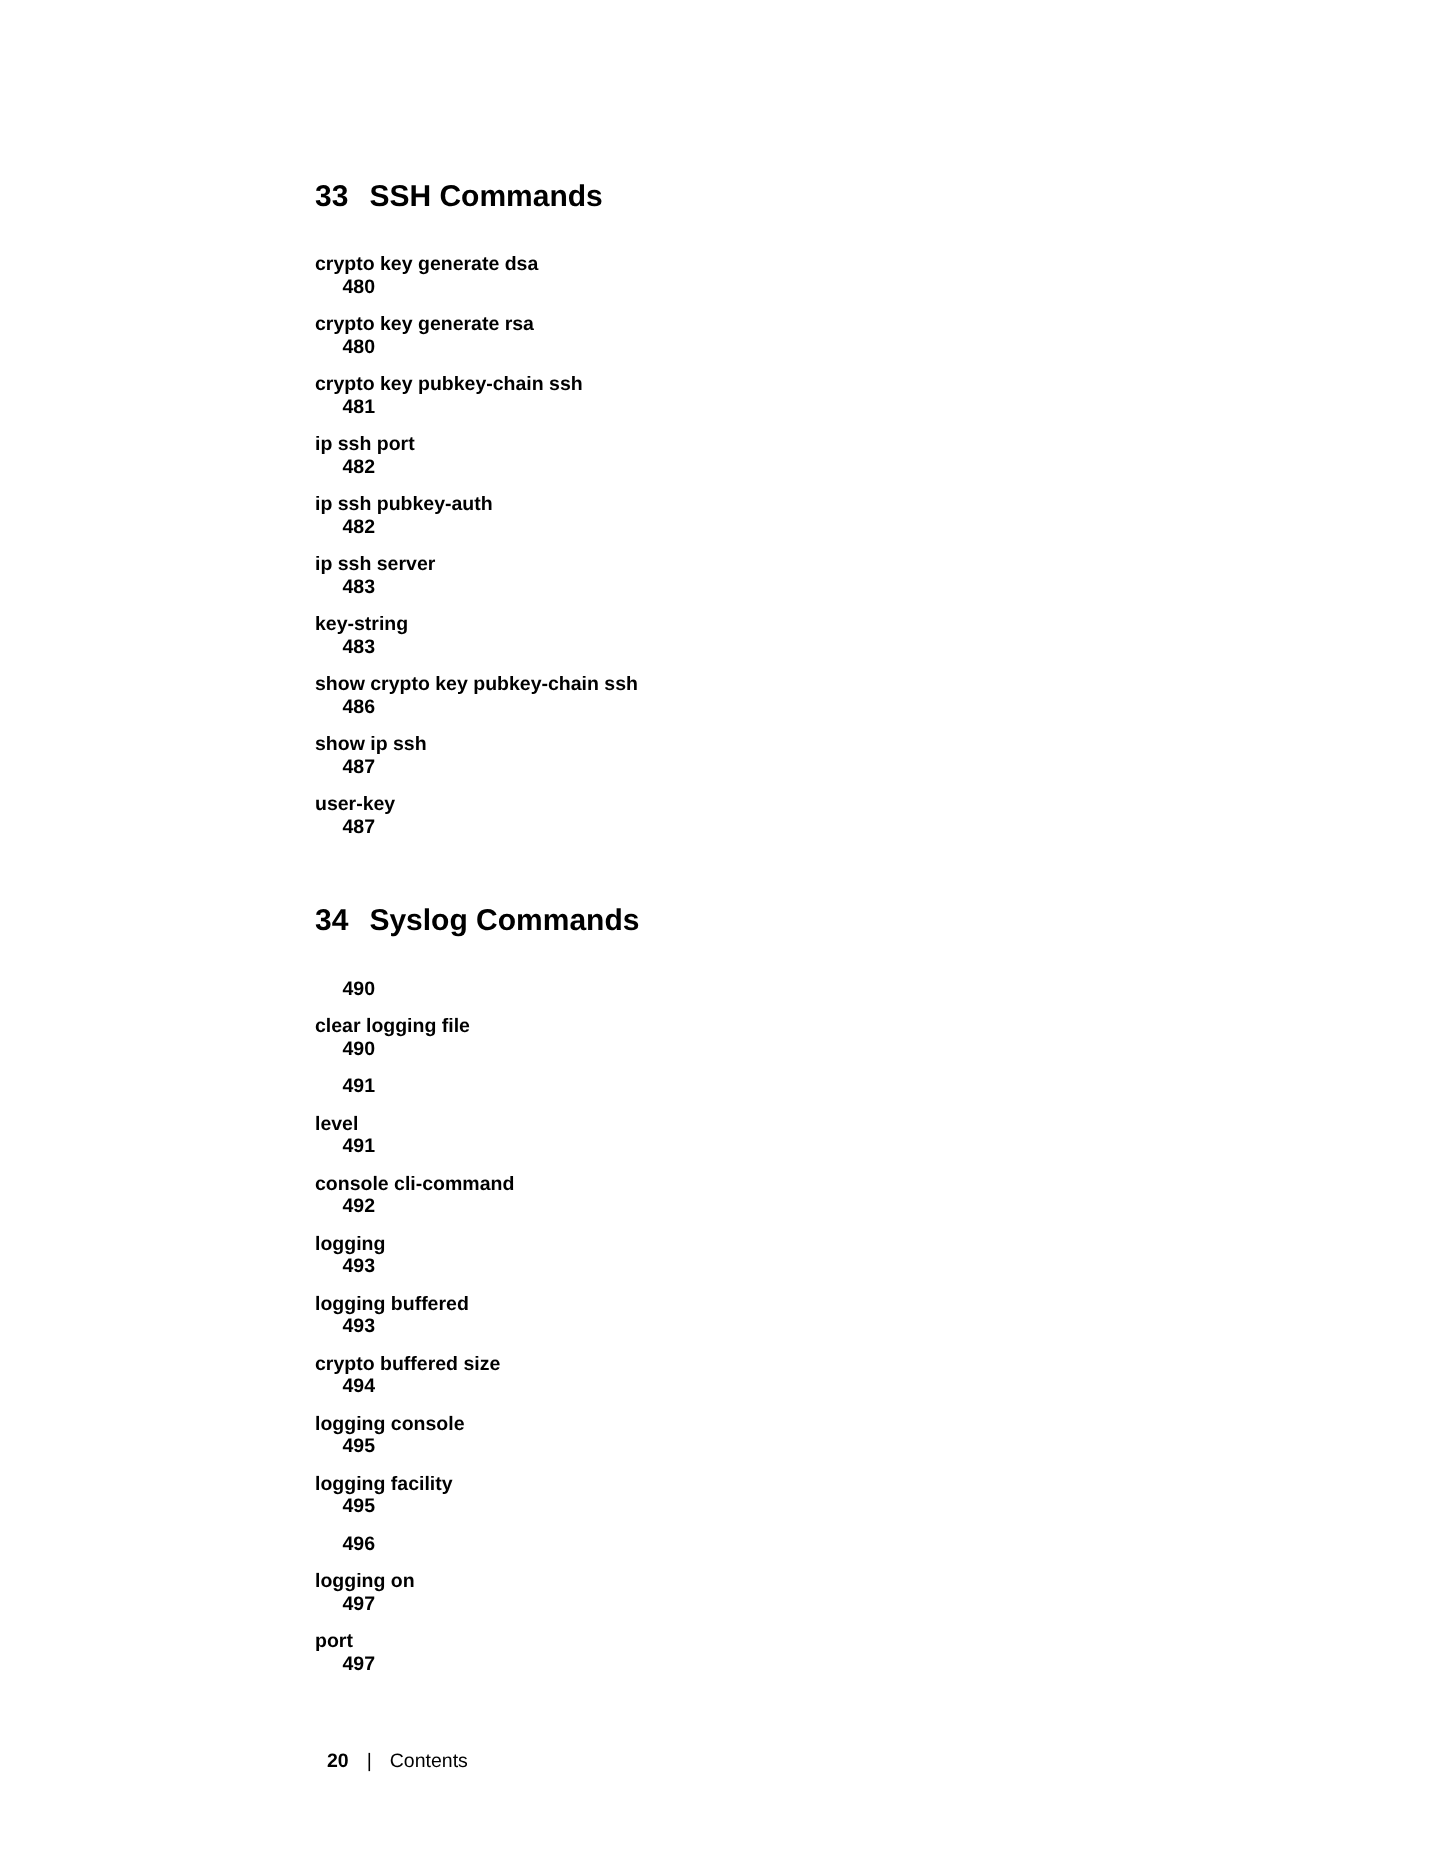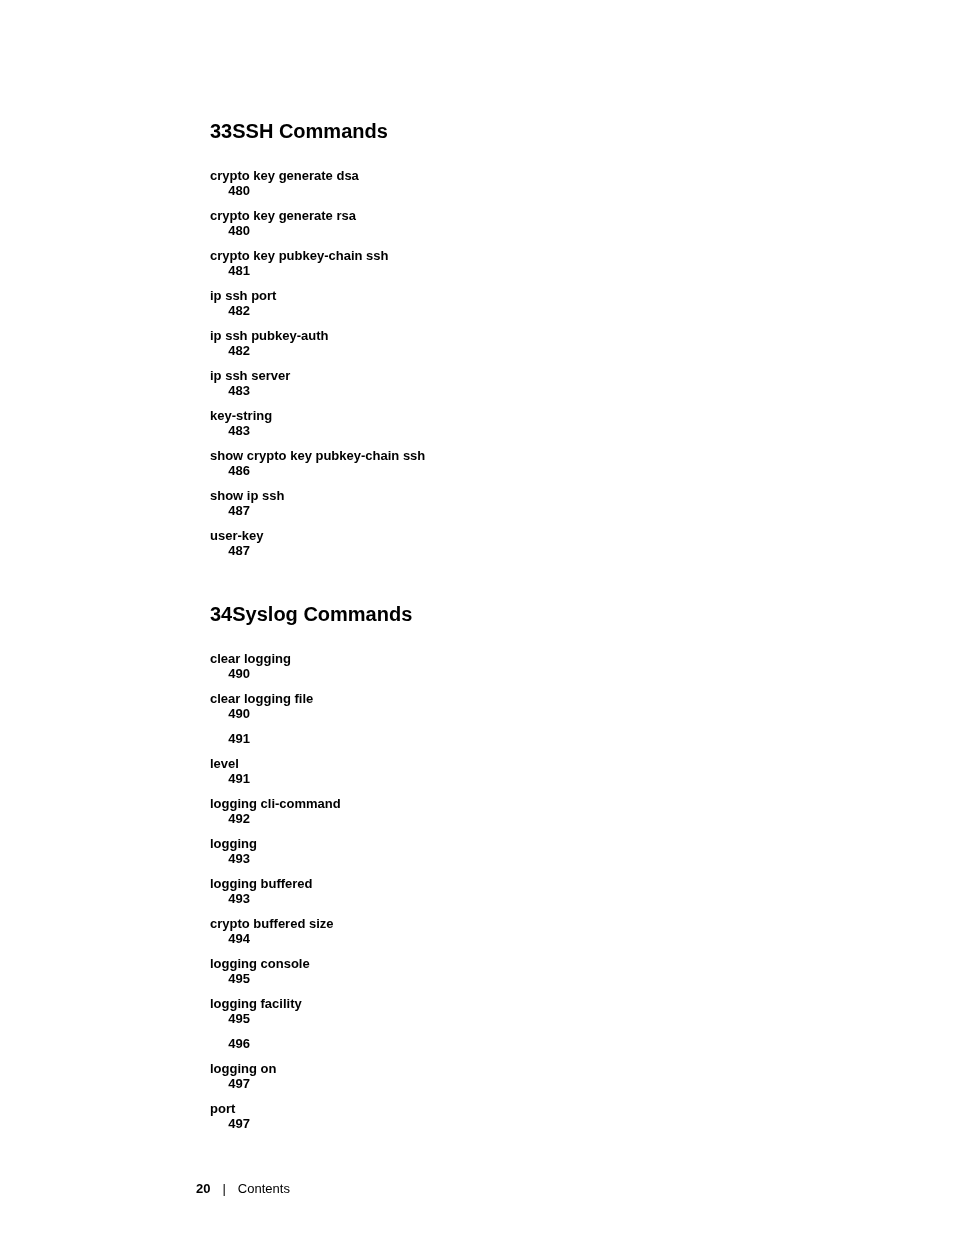--- a/index.html
+++ b/index.html
@@ -28,20 +28,21 @@
       margin-bottom: 40px;
     }
 
     .section-title {
       font-size: 20px;
       font-weight: bold;
       color: #000000;
       margin-bottom: 20px;
       display: flex;
       align-items: baseline;
+      gap: 14px;
     }
 
     .section-number {
       font-size: 20px;
       font-weight: bold;
       color: #000000;
     }
 
     .toc-row {
       display: flex;
@@ -62,21 +63,21 @@
       font-size: 13px;
       font-weight: bold;
       color: #000000;
       min-width: 40px;
       text-align: right;
     }
 
     .page-footer {
       position: absolute;
       bottom: 60px;
-      left: 196px;
+      left: 218px;
       right: 210px;
       display: flex;
       align-items: center;
       gap: 12px;
     }
 
     .footer-page-number {
       font-size: 13px;
       font-weight: bold;
       color: #000000;
@@ -143,36 +144,35 @@
           <span class="toc-item-label">user-key</span>
           <span class="toc-item-page">487</span>
         </div>
       </div>
       <div class="section">
         <div class="section-title">
           <span class="section-number">34</span>
           <span>Syslog Commands</span>
         </div>
         <div class="toc-row">
-          <span class="toc-item-label">clear logging</span>
           <span class="toc-item-page">490</span>
         </div>
         <div class="toc-row">
           <span class="toc-item-label">clear logging file</span>
           <span class="toc-item-page">490</span>
         </div>
         <div class="toc-row">
           <span class="toc-item-page">491</span>
         </div>
         <div class="toc-row">
           <span class="toc-item-label">level</span>
           <span class="toc-item-page">491</span>
         </div>
         <div class="toc-row">
-          <span class="toc-item-label">logging cli-command</span>
+          <span class="toc-item-label">console cli-command</span>
           <span class="toc-item-page">492</span>
         </div>
         <div class="toc-row">
           <span class="toc-item-label">logging</span>
           <span class="toc-item-page">493</span>
         </div>
         <div class="toc-row">
           <span class="toc-item-label">logging buffered</span>
           <span class="toc-item-page">493</span>
         </div>

